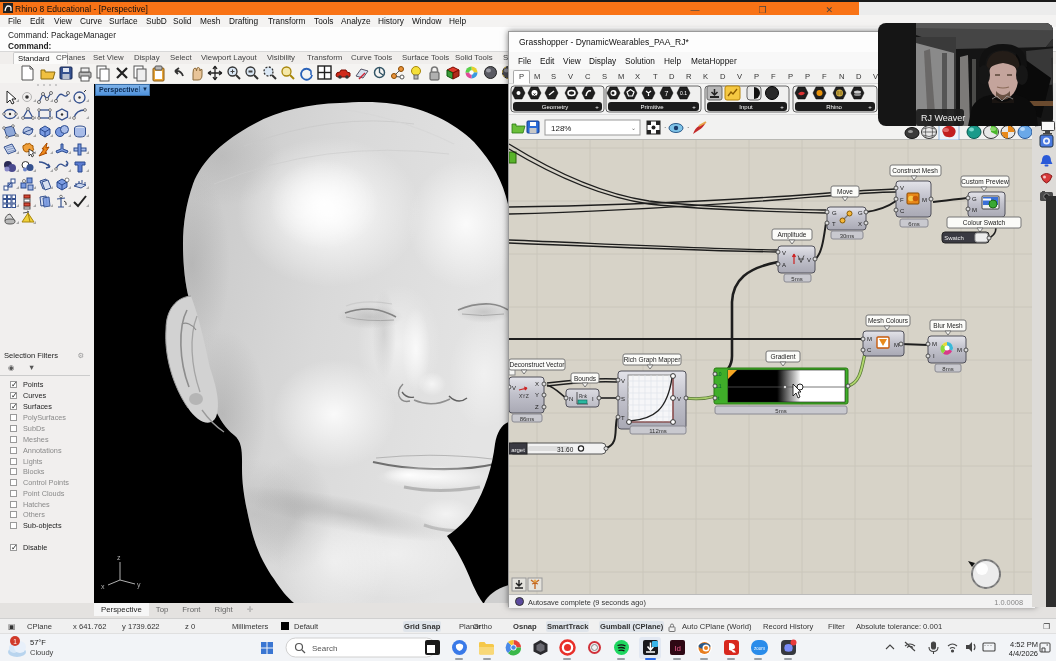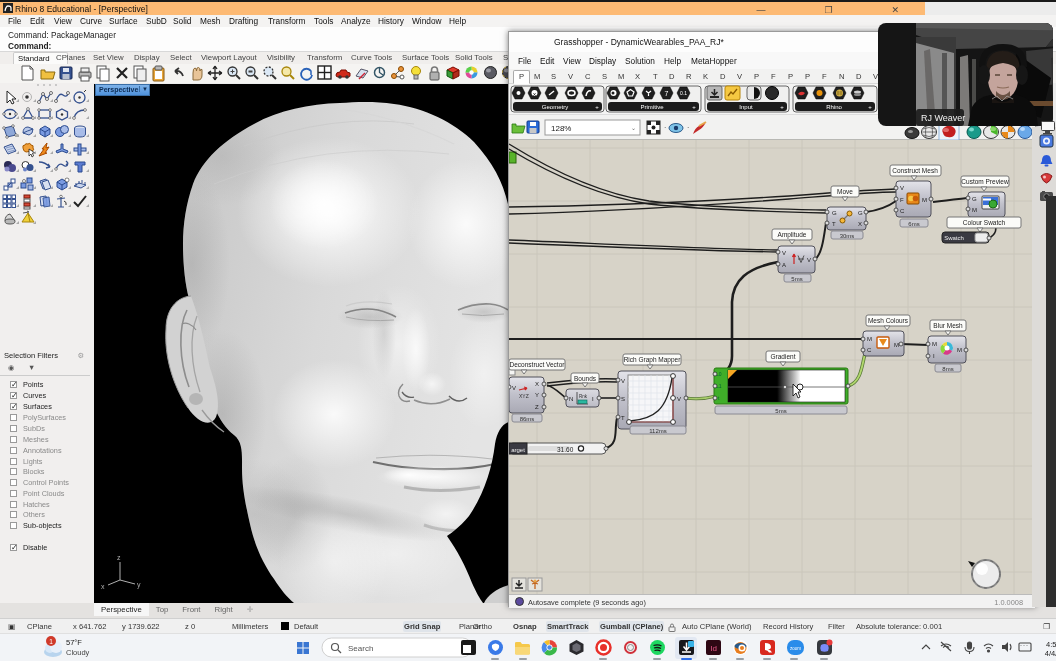--- a/index.html
+++ b/index.html
@@ -1,21 +1,21 @@
 <!DOCTYPE html>
 <html><head><meta charset="utf-8">
 <style>
 *{margin:0;padding:0;box-sizing:border-box;}
 html,body{width:1056px;height:661px;overflow:hidden;}
 body{font-family:"Liberation Sans",sans-serif;background:#fff;position:relative;}
 #screen{position:absolute;left:0;top:0;width:1056px;height:661px;background:#ececec;}
 .abs{position:absolute;}
 
 #topline{left:0;top:0;width:1056px;height:2px;background:#1a1a1a;}
-#titlebar{left:0;top:2px;width:925px;height:13px;background:#fdba74;font-size:8.5px;color:#111;text-align:center;}
+#titlebar{left:0;top:2px;width:859px;height:13px;background:#f97316;font-size:8.5px;color:#111;text-align:center;}
 #titlebar .t{position:absolute;left:15px;top:2px;}
 #winbtns{position:absolute;right:8px;top:0px;font-size:9px;color:#444;letter-spacing:18px;}
 #menubar{left:0;top:15px;width:1056px;height:12px;background:#f4f3f2;font-size:8.3px;color:#111;}
 #menubar span{position:absolute;top:1px;}
 #cmd{left:0;top:27px;width:1056px;height:25px;background:#fdfdfd;border-bottom:1px solid #d8d8d8;font-size:8.3px;color:#222;}
 #tabrow{left:0;top:52px;width:1056px;height:12px;background:#f0eeec;font-size:7.8px;color:#444;}
 #tabrow span{position:absolute;top:1px;}
 #iconrow{left:0;top:64px;width:1056px;height:19px;background:#f5f4f2;}
 
 #palette{left:0;top:83px;width:94px;height:520px;background:#f1efee;}
@@ -30,21 +30,21 @@
 #vplabel{left:95px;top:84px;width:55px;height:12px;background:linear-gradient(#7eb2e8,#4f92dc);border:1px solid #3a6ea5;color:#0c2c54;font-size:7px;font-weight:bold;}
 #vptabs{left:0px;top:603px;width:1056px;height:15px;background:#e4e2e0;font-size:7.8px;color:#666;}
 #vptabs .sel{background:#f6f6f6;color:#222;}
 #vptabs span{display:inline-block;padding:2px 7px 0 7px;height:13px;}
 
 #statusbar{left:0;top:618px;width:1056px;height:15px;background:#f0f0f0;border-top:1px solid #d0d0d0;font-size:7.6px;color:#333;}
 #statusbar span{position:absolute;top:3px;}
 .sbold{font-weight:bold;}
 .spane{background:#dfe4ea;border-radius:2px;padding:1px 1px;margin-top:-1px;}
 
-#taskbar{left:0;top:633px;width:1056px;height:28px;background:#f2f4f7;border-top:1px solid #e0e0e0;padding-left:36px;}
+#taskbar{left:0;top:633px;width:1056px;height:28px;background:#f2f4f7;border-top:1px solid #e0e0e0;}
 
 #gh{left:508px;top:31px;width:528px;height:576px;background:#f6f6f6;box-shadow:0 0 6px rgba(0,0,0,0.5);border:1px solid #9a9a9a;}
 #ghtitle{position:absolute;left:0;top:0;width:100%;height:20px;background:#fdfdfd;font-size:8.5px;color:#111;}
 #ghmenu{position:absolute;left:0;top:20px;width:100%;height:17px;background:#f8f8f8;font-size:8.3px;color:#111;}
 #ghmenu span{position:absolute;top:4px;}
 #ghtabs{position:absolute;left:0;top:37px;width:100%;height:15px;background:#f2f2f1;font-size:7.6px;color:#333;border-bottom:1px solid #d8d8d8;}
 #ghtabs span{position:absolute;top:3px;}
 #ghtabs .sel{background:#fff;border:1px solid #aaa;border-bottom:1px solid #fff;padding:1px 5px 2px 5px;top:1px;border-radius:2px 2px 0 0;}
 #ghtoolbar{position:absolute;left:0;top:52px;width:100%;height:30px;background:#f4f4f3;}
 #ghcanvastb{position:absolute;left:0;top:82px;width:100%;height:26px;background:#f2f2f1;border-top:1px solid #ddd;border-bottom:1px solid #b8b8b4;}
@@ -783,21 +783,21 @@
       <text x="1038" y="13" font-size="7.5" fill="#222" text-anchor="end" font-family="Liberation Sans">4:52 PM</text>
       <text x="1038" y="22" font-size="7.5" fill="#222" text-anchor="end" font-family="Liberation Sans">4/4/2026</text>
       <g transform="translate(1040,9)">
           <rect width="10" height="9" rx="1" fill="none" stroke="#444"></rect>
           <path d="M2 9 L2 5 L5 5 L5 9 M6.5 2 L8 2" stroke="#444" fill="none"></path>
         </g>
     </svg>
   </div>
   <div class="abs" id="gh">
     <div id="ghtitle">
-        <span style="position:absolute;left:10px;top:5px;margin-left:35px;">Grasshopper - DynamicWearables_PAA_RJ*</span>
+        <span style="position:absolute;left:10px;top:5px;">Grasshopper - DynamicWearables_PAA_RJ*</span>
       </div>
     <div id="ghmenu">
       <span style="left:9px">File</span>
         <span style="left:31px">Edit</span>
         <span style="left:54px">View</span>
       <span style="left:80px">Display</span>
         <span style="left:116px">Solution</span>
         <span style="left:155px">Help</span>
       <span style="left:182px">MetaHopper</span>
     </div>

